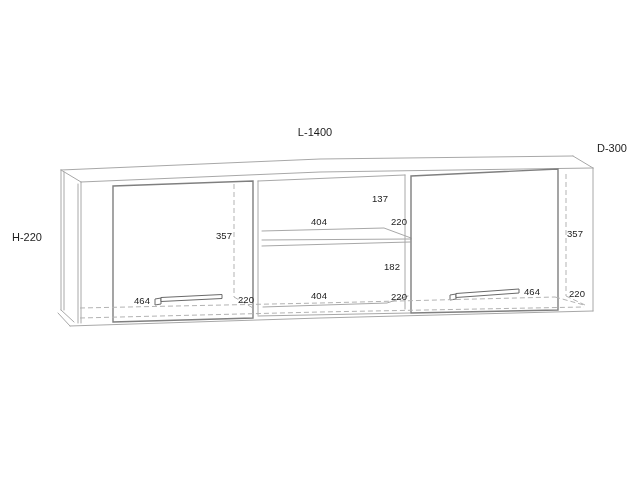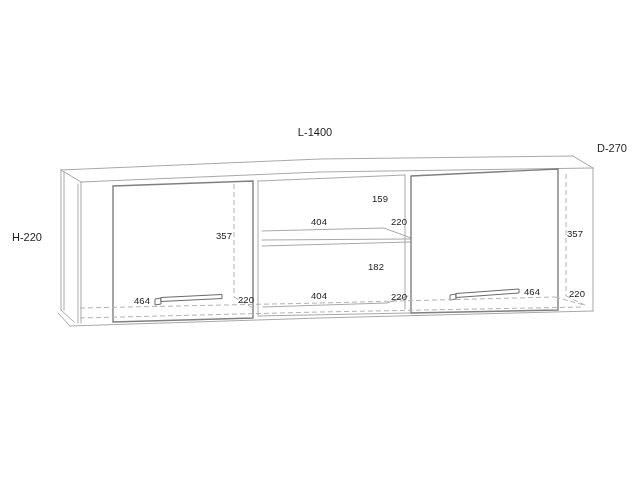--- a/index.html
+++ b/index.html
@@ -92,31 +92,31 @@
       <path d="M234,297 L253,308"></path>
       <path d="M566,174 L566,296"></path>
       <path d="M566,296 L585,305"></path>
       <path d="M80,308 L320,303 L555,297"></path>
       <path d="M555,297 L584,305"></path>
       <path d="M80,318 L320,312 L584,307"></path>
     </g>
   </svg>
 
   <div class="lbl big" style="left:315px; top:132px;">L-1400</div>
-  <div class="lbl big" style="left:612px; top:148px;">D-270</div>
+  <div class="lbl big" style="left:612px; top:148px;">D-300</div>
   <div class="lbl big" style="left:27px; top:237px;">H-220</div>
 
   <div class="lbl" style="left:224px; top:236px;">357</div>
   <div class="lbl" style="left:142px; top:301px;">464</div>
   <div class="lbl" style="left:246px; top:300px;">220</div>
 
-  <div class="lbl" style="left:380px; top:199px;">159</div>
+  <div class="lbl" style="left:380px; top:199px;">137</div>
   <div class="lbl" style="left:319px; top:222px;">404</div>
   <div class="lbl" style="left:399px; top:222px;">220</div>
-  <div class="lbl" style="left:376px; top:267px;">182</div>
+  <div class="lbl" style="left:392px; top:267px;">182</div>
   <div class="lbl" style="left:319px; top:296px;">404</div>
   <div class="lbl" style="left:399px; top:297px;">220</div>
 
   <div class="lbl" style="left:575px; top:234px;">357</div>
   <div class="lbl" style="left:532px; top:292px;">464</div>
   <div class="lbl" style="left:577px; top:294px;">220</div>
 
 </div>
 
 </body></html>

